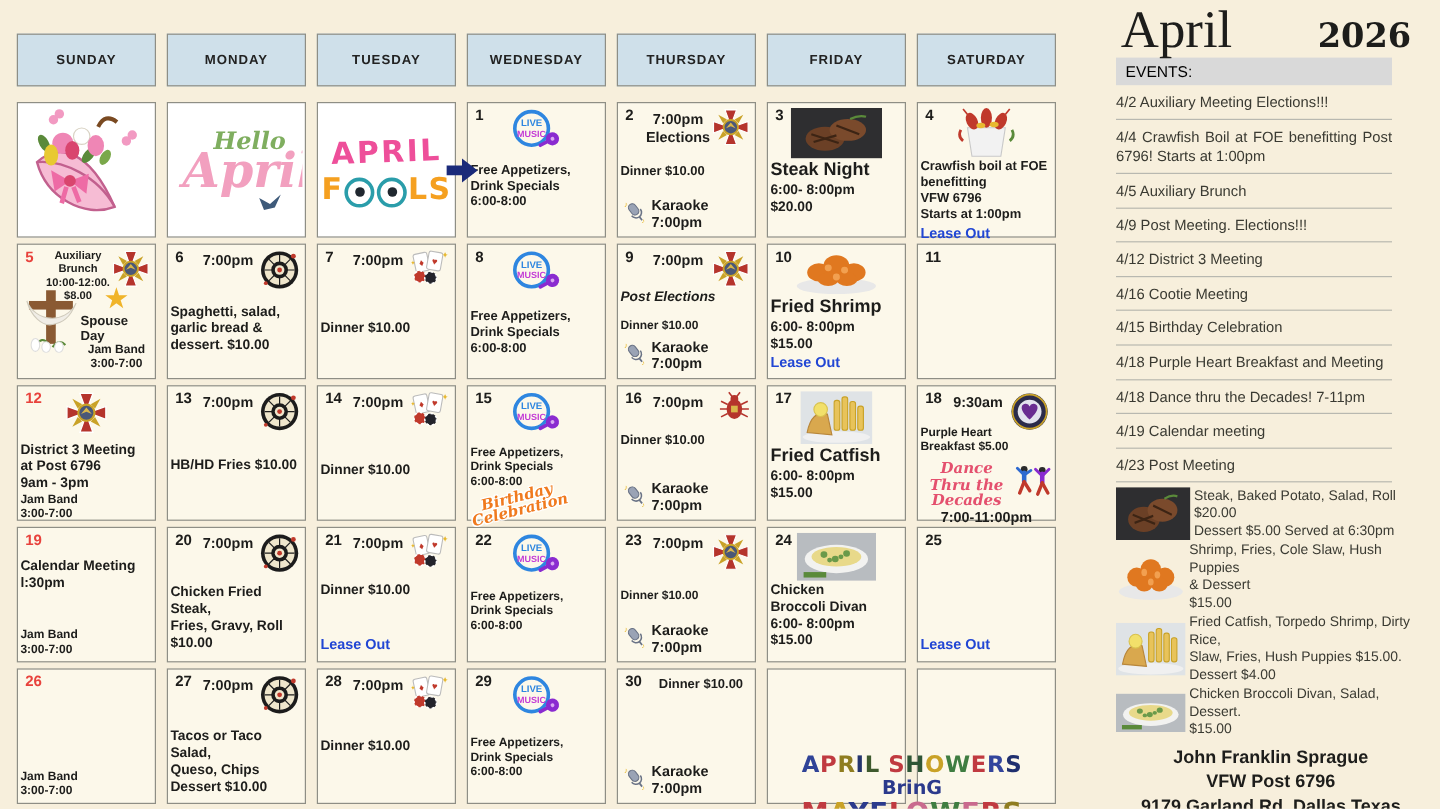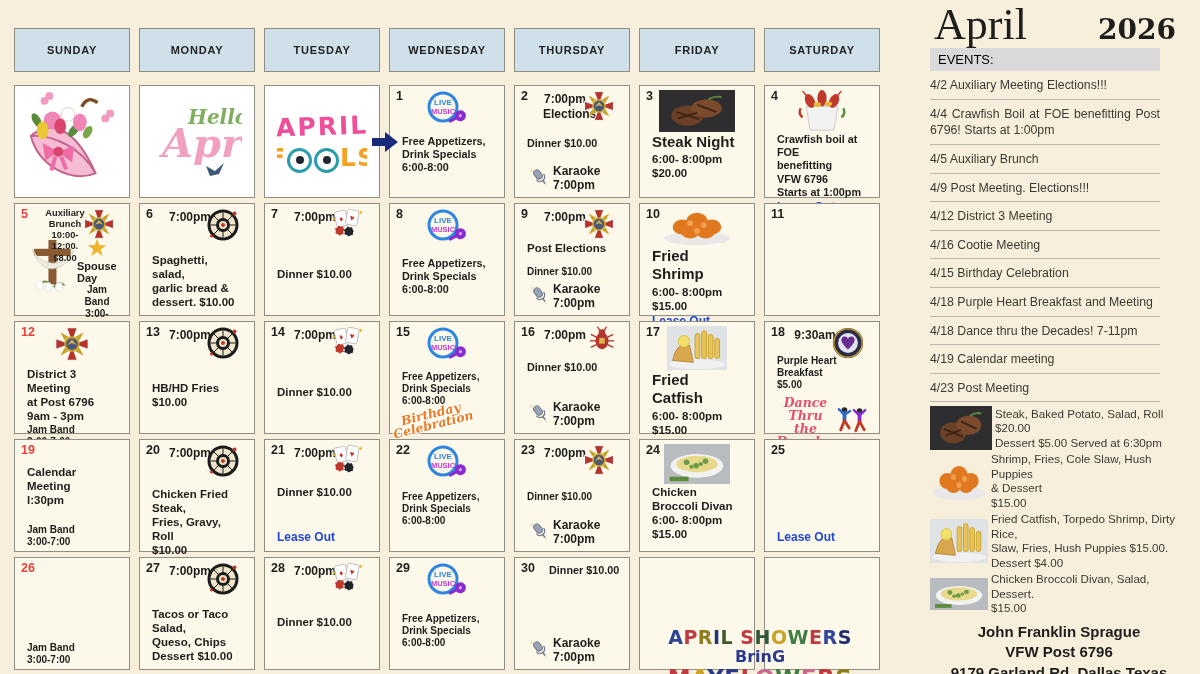--- a/index.html
+++ b/index.html
@@ -10,21 +10,21 @@
   #hdrrow{display:grid;grid-template-columns:repeat(7,116px);column-gap:9px;margin-bottom:13px;}
   .hcell{height:44px;background:#cfe0ea;border:1px solid #8e8e85;box-sizing:border-box;
          display:flex;align-items:center;justify-content:center;
          font-size:11px;font-weight:700;letter-spacing:.8px;color:#222;}
   #cells{display:grid;grid-template-columns:repeat(7,116px);grid-auto-rows:113px;
          column-gap:9px;row-gap:5px;position:relative;}
   .cell{background:#fcf8ea;border:1px solid #8e8e85;position:relative;box-sizing:border-box;}
   .cell.white{background:#ffffff;}
   .daynum{position:absolute;top:3px;left:6px;font-size:12.5px;font-weight:600;z-index:3;}
   .daynum.red{color:#e8423c;}
-  .cellbody{display:flex;flex-direction:column;height:100%;box-sizing:border-box;padding:3px 12px;gap:1px;}
+  .cellbody{display:flex;flex-direction:column;height:100%;box-sizing:border-box;padding:3px 2px;gap:1px;}
   .txt{text-align:left;line-height:1.22;}
   .b12{font-size:11.5px;font-weight:700}
   .b11{font-size:10.8px;font-weight:700}
   .b10{font-size:10px;font-weight:700}
   .big{font-size:15px;font-weight:800}
   .pright{padding-right:26px}
   .push{margin-top:auto !important}
   .beside{position:absolute;left:34px;top:6px;text-align:left}
   .hdr{position:relative;min-height:26px;padding:3px 30px 0 16px;}
   .hdrtxt{display:block;text-align:center;font-size:12px;font-weight:700;line-height:1.25;}
@@ -381,21 +381,21 @@
                 <g fill="#b5342c" stroke="#fff" stroke-width="1.2">
                   <polygon points="14,2 26,2 22,13 18,13"></polygon>
                   <polygon points="18,27 22,27 26,38 14,38"></polygon>
                   <polygon points="2,14 13,18 13,22 2,26"></polygon>
                   <polygon points="38,14 38,26 27,22 27,18"></polygon>
                 </g>
                 <circle cx="20" cy="20" r="7.5" fill="#4a5878" stroke="#c9a227" stroke-width="2"></circle>
                 <path d="M20,15 L25,21 L20,19 L15,21 Z" fill="#d9b64a"></path>
               </svg></span>
           </div>
-          <div class="txt b12" style="margin-top: 4px;">Post Elections</div>
+          <div class="txt b12" style="margin-top: 4px; font-style: italic;">Post Elections</div>
           <div class="txt b10" style="margin-top: 10px;">Dinner  $10.00</div>
           <div class="krow">
             <span><svg width="22" height="22" viewBox="0 0 24 24">
                 <g transform="rotate(-38 12 12)">
                   <rect x="8.5" y="3" width="7" height="11" rx="3.5" fill="#9aa3b5" stroke="#6a7386"></rect>
                   <path d="M7,12 a5,5 0 0 0 10,0" fill="none" stroke="#6a7386" stroke-width="1.4"></path>
                   <line x1="12" y1="17" x2="12" y2="21" stroke="#6a7386" stroke-width="1.6"></line>
                 </g>
                 <text x="1" y="7" font-size="7" fill="#e8b931">♪</text>
                 <text x="17" y="22" font-size="6" fill="#e8b931">♪</text>

